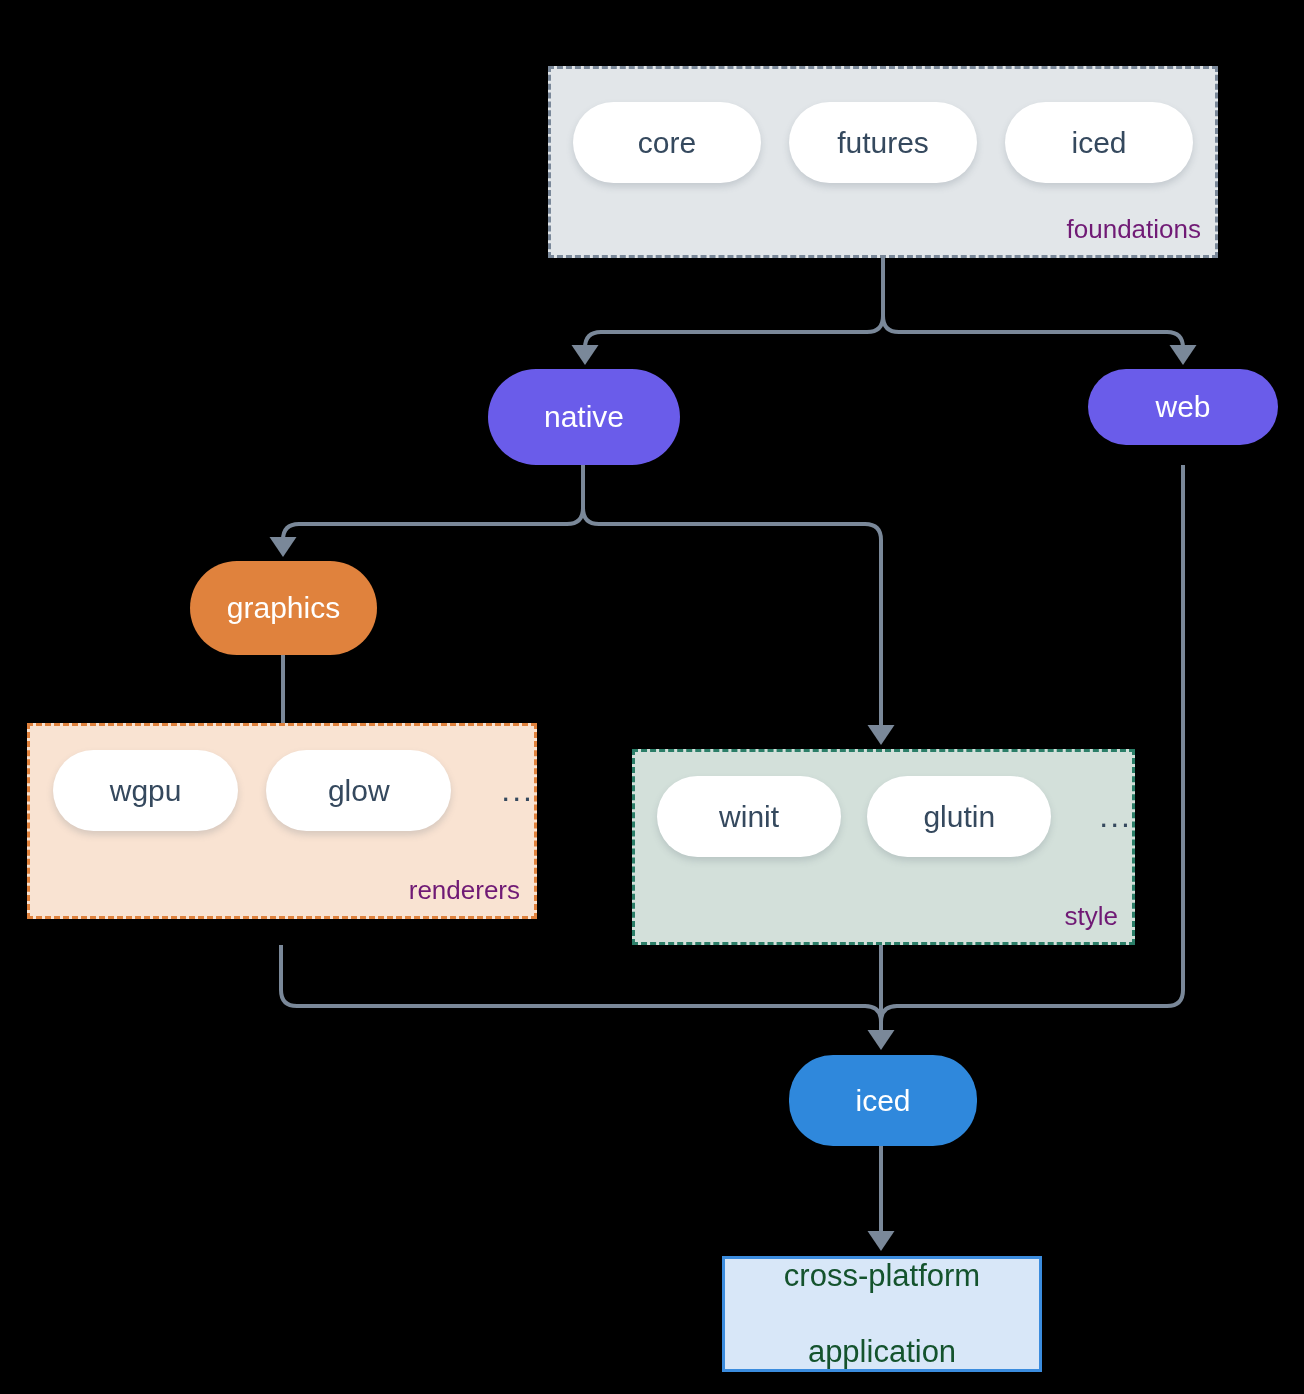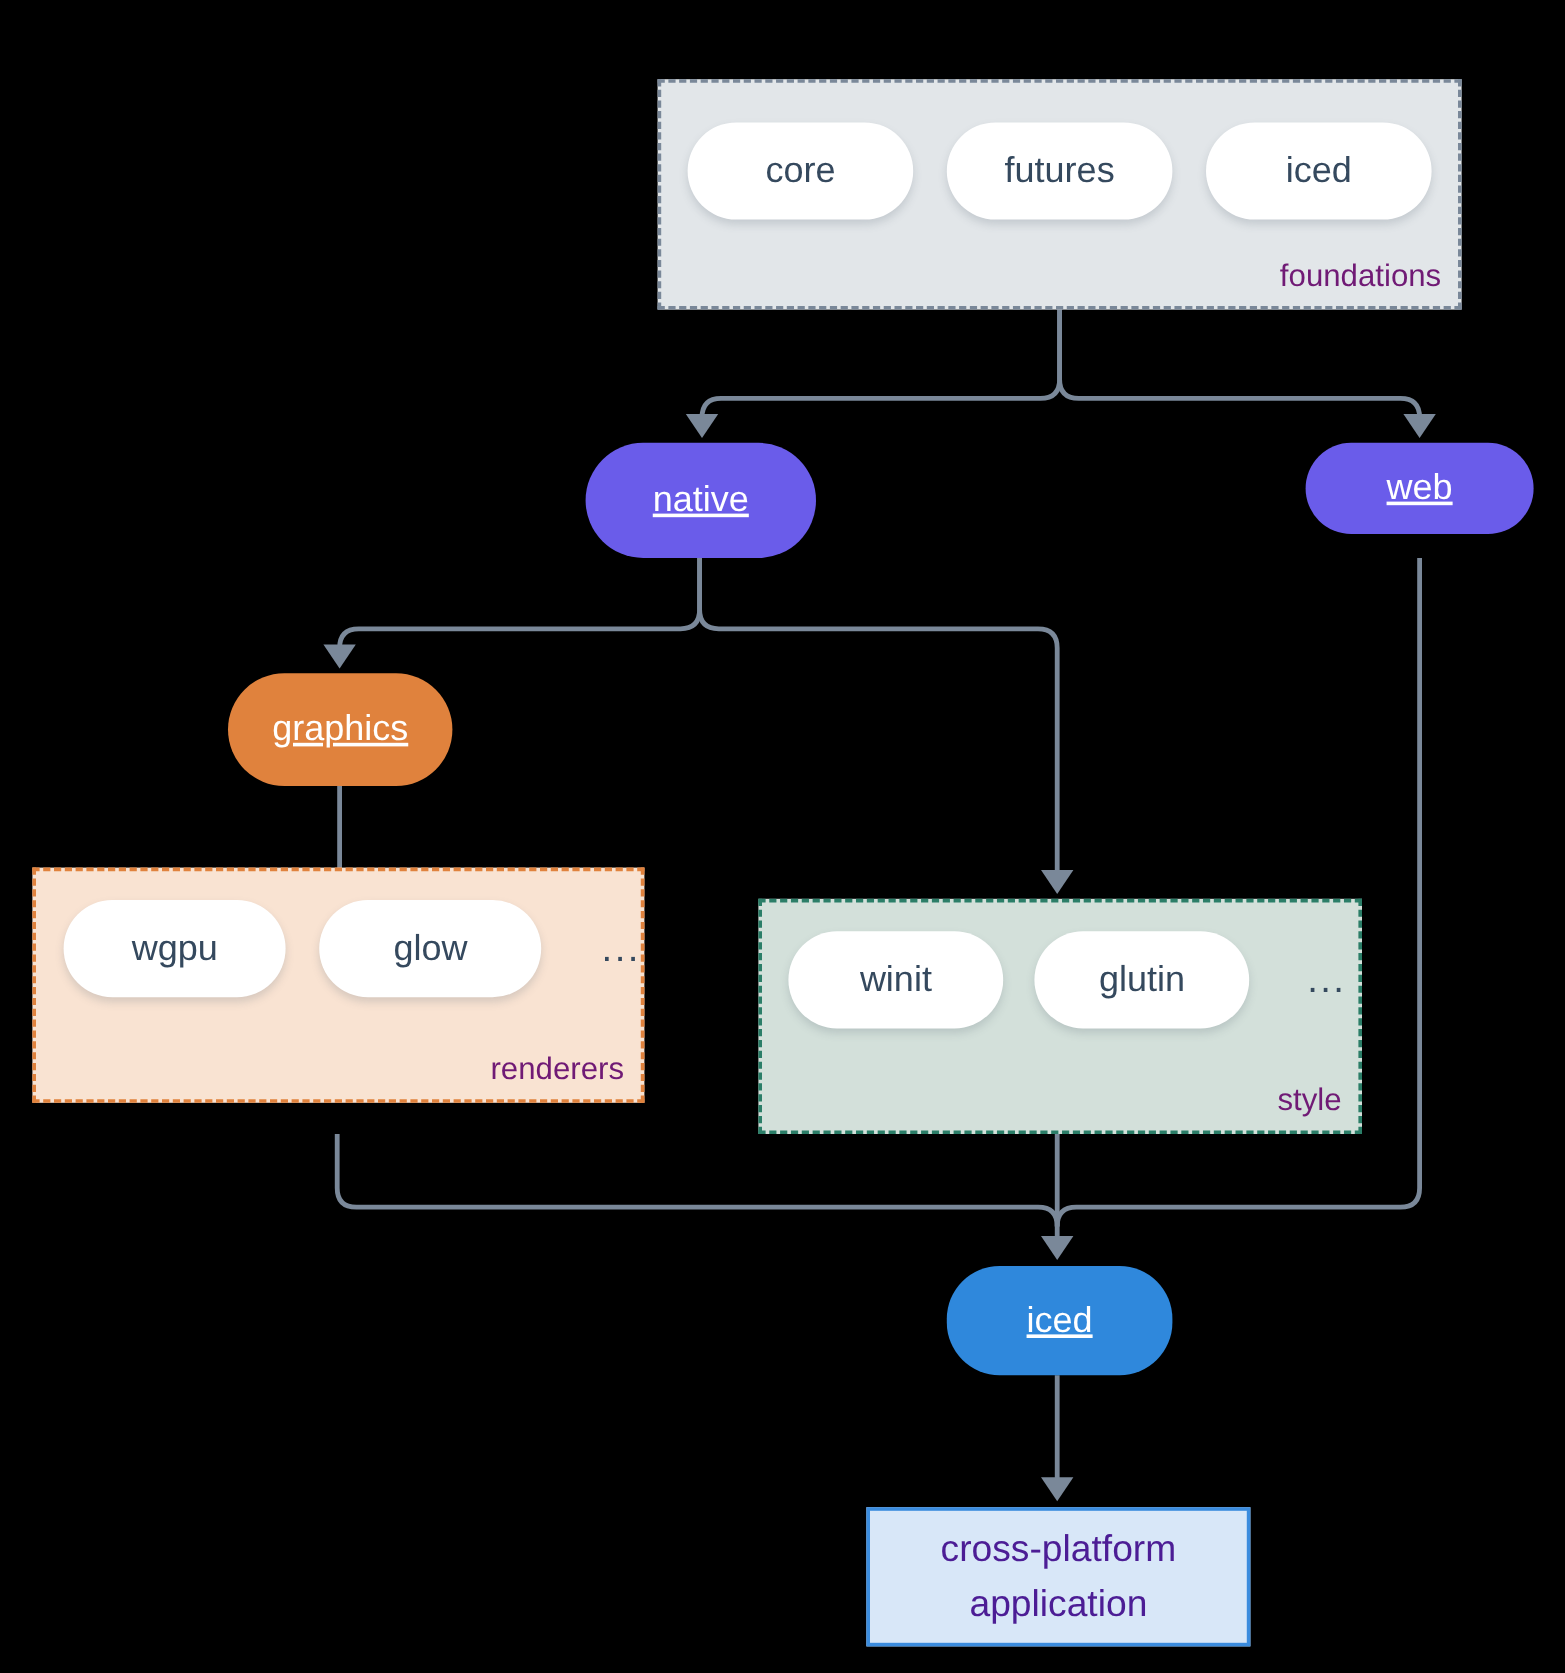--- a/index.html
+++ b/index.html
@@ -40,21 +40,21 @@
     left: 27px; top: 679px; width: 510px; height: 196px;
     background: #F9E3D2;
     border: 3px dashed #E0823D;
     padding: 24px 0 0 23px;
     gap: 28px;
   }
   .group-shells {
     left: 632px; top: 705px; width: 503px; height: 196px;
     background: #D3E0DA;
     border: 3px dashed #2B7E68;
-    padding: 24px 10px 0 22px;
+    padding: 24px 0 0 22px;
     gap: 26px;
   }
   .group-label {
     position: absolute;
     right: 14px;
     bottom: 10px;
     font-size: 26px;
     color: #701a75;
   }
   
@@ -78,40 +78,39 @@
     height: 81px;
     margin-left: 22px;
     font-size: 32px;
     color: #35495E;
     letter-spacing: 2px;
   }
   .pill-solid {
     position: absolute;
     border-radius: 48px;
     color: #FFFFFF;
-    text-decoration: underline;
   }
   .node-native   { left: 488px;  top: 325px;  width: 192px; height: 96px; background: #6A5CEA; }
   .node-web      { left: 1088px; top: 325px;  width: 190px; height: 76px; background: #6A5CEA; }
   .node-graphics { left: 190px;  top: 517px;  width: 187px; height: 94px; background: #E0823D; }
   .node-iced     { left: 789px;  top: 1011px; width: 188px; height: 91px; background: #2F88DC; border-radius: 44px; }
   
   .app-box {
     position: absolute;
     left: 722px; top: 1212px; width: 320px; height: 116px;
     box-sizing: border-box;
     background: #D8E7F8;
     border: 3px solid #3B8CDE;
     display: flex;
     flex-direction: column;
     align-items: center;
-    justify-content: center;
+    justify-content: space-between;
     row-gap: 12px;
     font-size: 31px;
-    color: #4c1d95;
+    color: #14532d;
   }
   .app-box span { line-height: 1.1; }
 </style>
 </head>
 <body>
 
 <div class="canvas">
 
   <svg class="edges" width="1304" height="1394" viewBox="0 0 1304 1394">
     <g stroke="#7A8899" stroke-width="4" fill="none">

